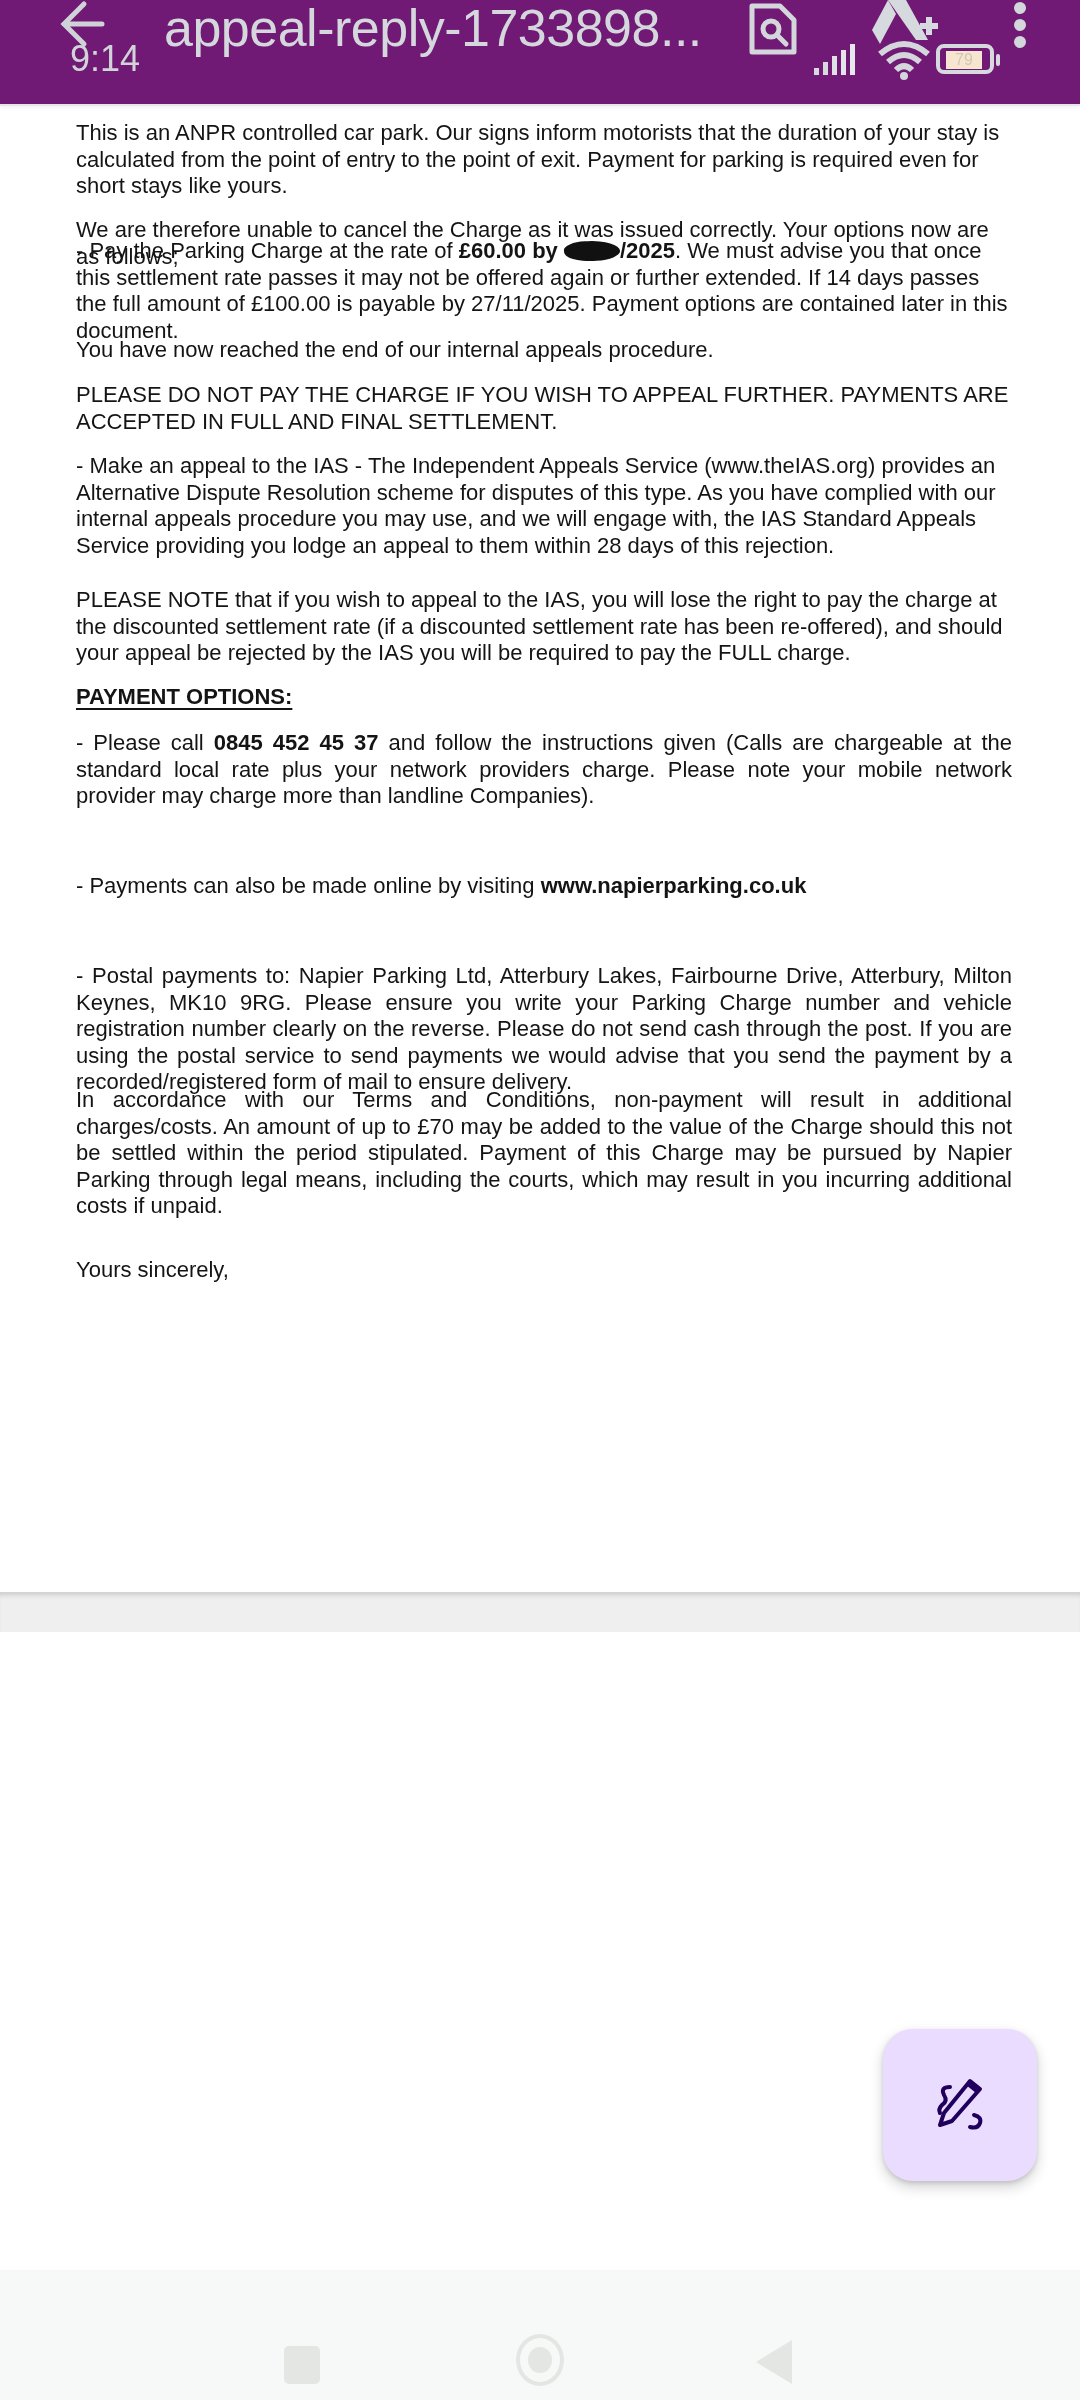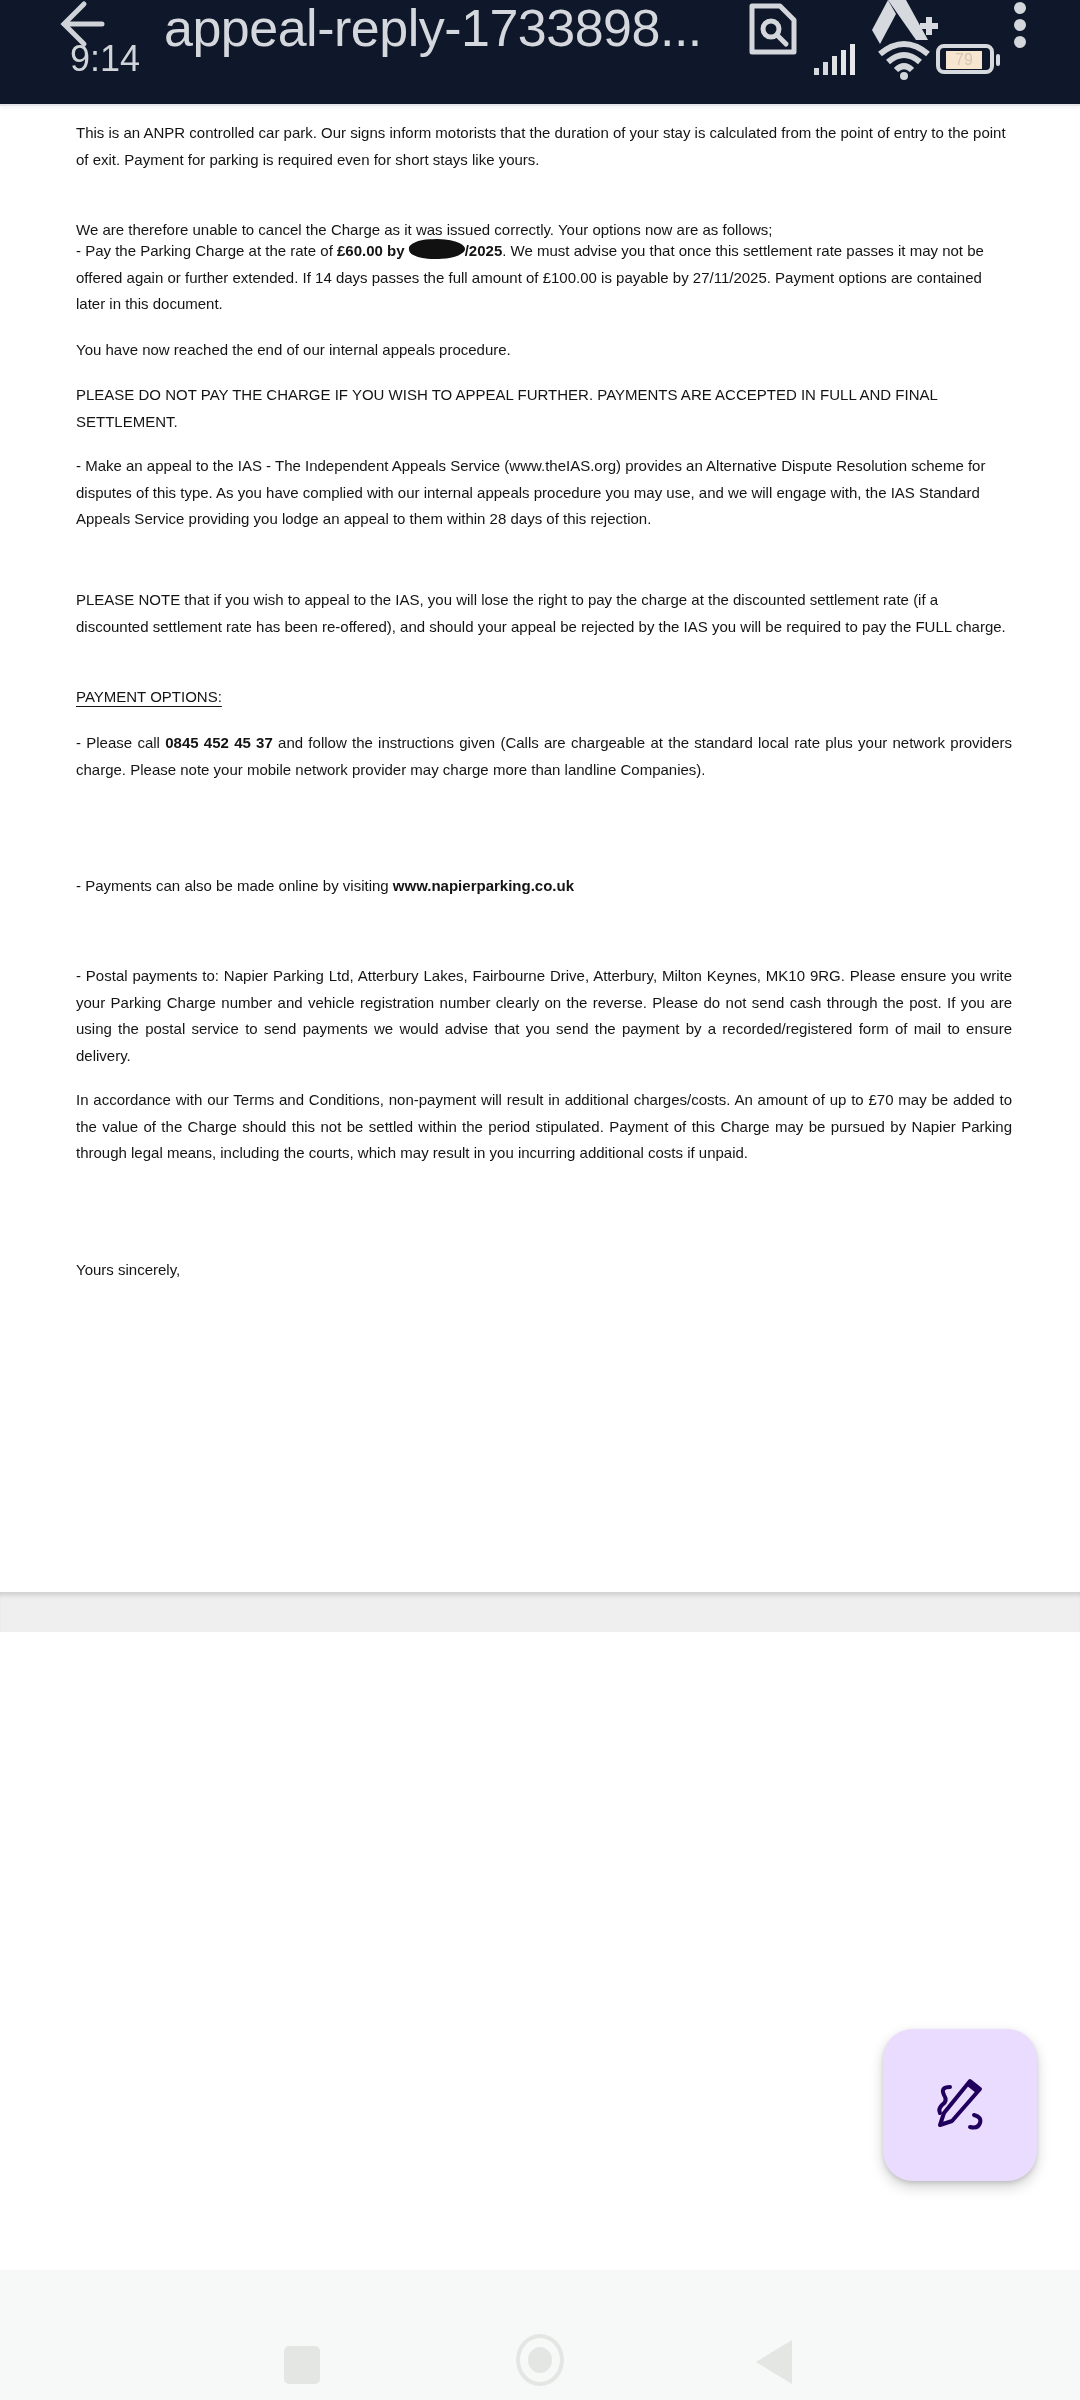--- a/index.html
+++ b/index.html
@@ -5,21 +5,21 @@
     html, body { margin: 0; padding: 0; }
     body {
       width: 1080px; height: 2400px; overflow: hidden; position: relative;
       background: #ffffff;
       font-family: "Liberation Sans", sans-serif;
       color: #111111;
     }
     
     .topbar {
       position: absolute; left: 0; top: 0; width: 1080px; height: 104px;
-      background: #0f172a;
+      background: #701a75;
       border-bottom: 2px solid #e4e6e9;
       box-shadow: 0 2px 4px rgba(0,0,0,0.05);
       z-index: 5;
     }
     .topbar .back-btn {
       position: absolute; left: 50px; top: 0px; width: 60px; height: 60px;
       color: #cfd3d8; font-size: 58px; line-height: 50px;
     }
     .topbar .title {
       position: absolute; left: 164px; top: -2px; font-size: 52px;
@@ -70,26 +70,26 @@
     .page-gap {
       position: absolute; left: 0; top: 1592px; width: 1080px; height: 40px;
       background: #efeff0;
       border-top: 2px solid #d4d4d6;
       box-shadow: inset 0 4px 5px -3px rgba(0,0,0,0.15);
     }
     .page2 { top: 1632px; height: 634px; }
 
     .doc-text {
       position: absolute; left: 76px; width: 936px;
-      font-size: 15px; line-height: 26.5px; color: #141414;
+      font-size: 22px; line-height: 26.5px; color: #141414;
     }
     .doc-text p { margin: 0; }
     .justify { text-align: justify; }
     b { font-weight: bold; }
-    .underline { text-decoration: underline; text-underline-offset: 4px; font-weight: normal; margin-top: 8px; }
+    .underline { text-decoration: underline; text-underline-offset: 4px; font-weight: bold; margin-top: 8px; }
     .redact {
       display: inline-block; width: 56px; height: 20px; background: #111;
       border-radius: 40% 60% 45% 55%; vertical-align: -3px;
       transform: rotate(-3deg);
     }
 
     
     .fab {
       position: absolute; left: 883px; top: 2029px; width: 154px; height: 152px;
       background: #eadcff; border-radius: 30px;

